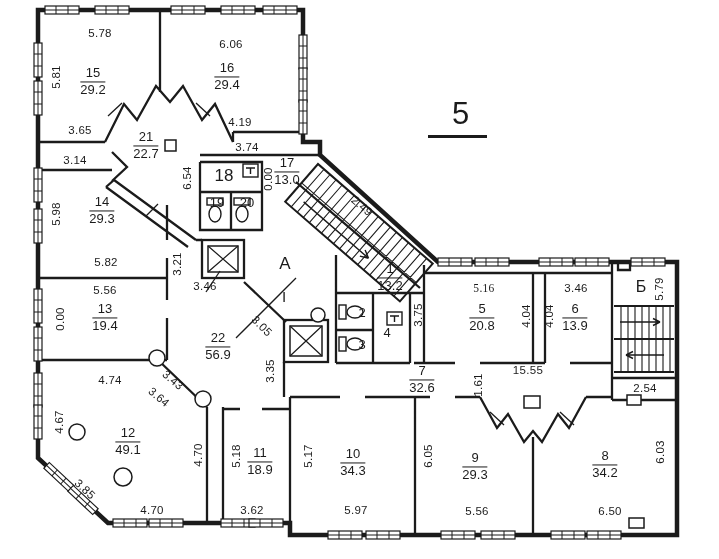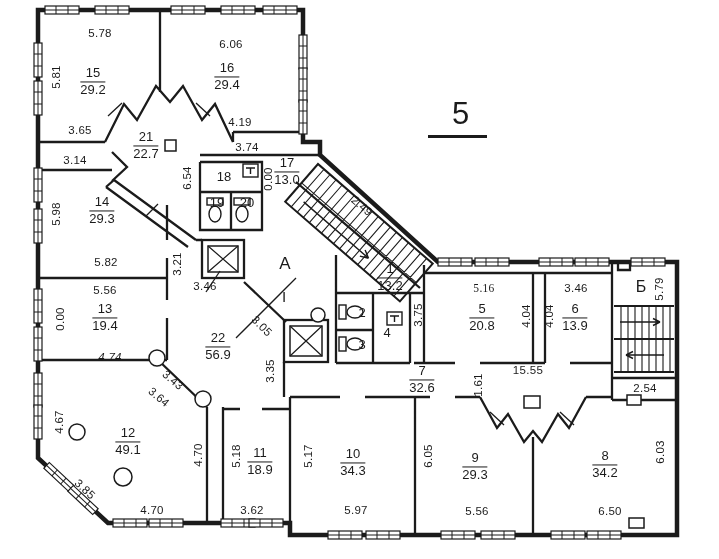--- a/index.html
+++ b/index.html
@@ -250,21 +250,21 @@
         <span class="area">13.2</span>
       </div>
       <div class="room-label" style="left: 482px; top: 318px;">
         <span class="num">5</span>
         <span class="area">20.8</span>
       </div>
       <div class="room-label" style="left: 575px; top: 318px;">
         <span class="num">6</span>
         <span class="area">13.9</span>
       </div>
-      <div class="plain-label" style="left: 224px; top: 176px; font-size: 13px;">18</div>
+      <div class="plain-label" style="left: 224px; top: 176px; font-size: 17px;">18</div>
       <div class="plain-label" style="left: 217px; top: 202px; font-size: 13px;">19</div>
       <div class="plain-label" style="left: 247px; top: 202px; font-size: 13px;">20</div>
       <div class="plain-label" style="left: 362px; top: 312px; font-size: 13px;">2</div>
       <div class="plain-label" style="left: 362px; top: 344px; font-size: 13px;">3</div>
       <div class="plain-label" style="left: 387px; top: 332px; font-size: 13px;">4</div>
       <div class="plain-label" style="left: 285px; top: 264px; font-size: 17px;">A</div>
       <div class="plain-label" style="left: 284px; top: 296px; font-size: 15px;">I</div>
       <div class="plain-label" style="left: 641px; top: 287px; font-size: 16px;">Б</div>
       <div class="dim" style="left: 100px; top: 33px; transform: translate(-50%, -50%) rotate(0deg);">5.78</div>
       <div class="dim" style="left: 231px; top: 44px; transform: translate(-50%, -50%) rotate(0deg);">6.06</div>
@@ -277,21 +277,21 @@
       <div class="dim" style="left: 268px; top: 179px; transform: translate(-50%, -50%) rotate(-90deg);">0.00</div>
       <div class="dim" style="left: 362px; top: 206px; transform: translate(-50%, -50%) rotate(41deg);">2.49</div>
       <div class="dim" style="left: 56px; top: 214px; transform: translate(-50%, -50%) rotate(-90deg);">5.98</div>
       <div class="dim" style="left: 106px; top: 262px; transform: translate(-50%, -50%) rotate(0deg);">5.82</div>
       <div class="dim" style="left: 177px; top: 264px; transform: translate(-50%, -50%) rotate(-90deg);">3.21</div>
       <div class="dim" style="left: 105px; top: 290px; transform: translate(-50%, -50%) rotate(0deg);">5.56</div>
       <div class="dim" style="left: 205px; top: 286px; transform: translate(-50%, -50%) rotate(0deg);">3.46</div>
       <div class="dim" style="left: 60px; top: 319px; transform: translate(-50%, -50%) rotate(-90deg);">0.00</div>
       <div class="dim" style="left: 262px; top: 326px; transform: translate(-50%, -50%) rotate(45deg);">3.05</div>
       <div class="dim" style="left: 270px; top: 371px; transform: translate(-50%, -50%) rotate(-90deg);">3.35</div>
-      <div class="dim" style="left: 110px; top: 357px; transform: translate(-50%, -50%) rotate(0deg); font-style: italic;">4.74</div>
+      <div class="dim" style="left: 110px; top: 380px; transform: translate(-50%, -50%) rotate(0deg);">4.74</div>
       <div class="dim" style="left: 173px; top: 380px; transform: translate(-50%, -50%) rotate(40deg);">3.43</div>
       <div class="dim" style="left: 159px; top: 397px; transform: translate(-50%, -50%) rotate(40deg);">3.64</div>
       <div class="dim" style="left: 59px; top: 422px; transform: translate(-50%, -50%) rotate(-90deg);">4.67</div>
       <div class="dim" style="left: 85px; top: 489px; transform: translate(-50%, -50%) rotate(43deg);">3.85</div>
       <div class="dim" style="left: 152px; top: 510px; transform: translate(-50%, -50%) rotate(0deg);">4.70</div>
       <div class="dim" style="left: 198px; top: 455px; transform: translate(-50%, -50%) rotate(-90deg);">4.70</div>
       <div class="dim" style="left: 236px; top: 456px; transform: translate(-50%, -50%) rotate(-90deg);">5.18</div>
       <div class="dim" style="left: 252px; top: 510px; transform: translate(-50%, -50%) rotate(0deg);">3.62</div>
       <div class="dim" style="left: 308px; top: 456px; transform: translate(-50%, -50%) rotate(-90deg);">5.17</div>
       <div class="dim" style="left: 356px; top: 510px; transform: translate(-50%, -50%) rotate(0deg);">5.97</div>

